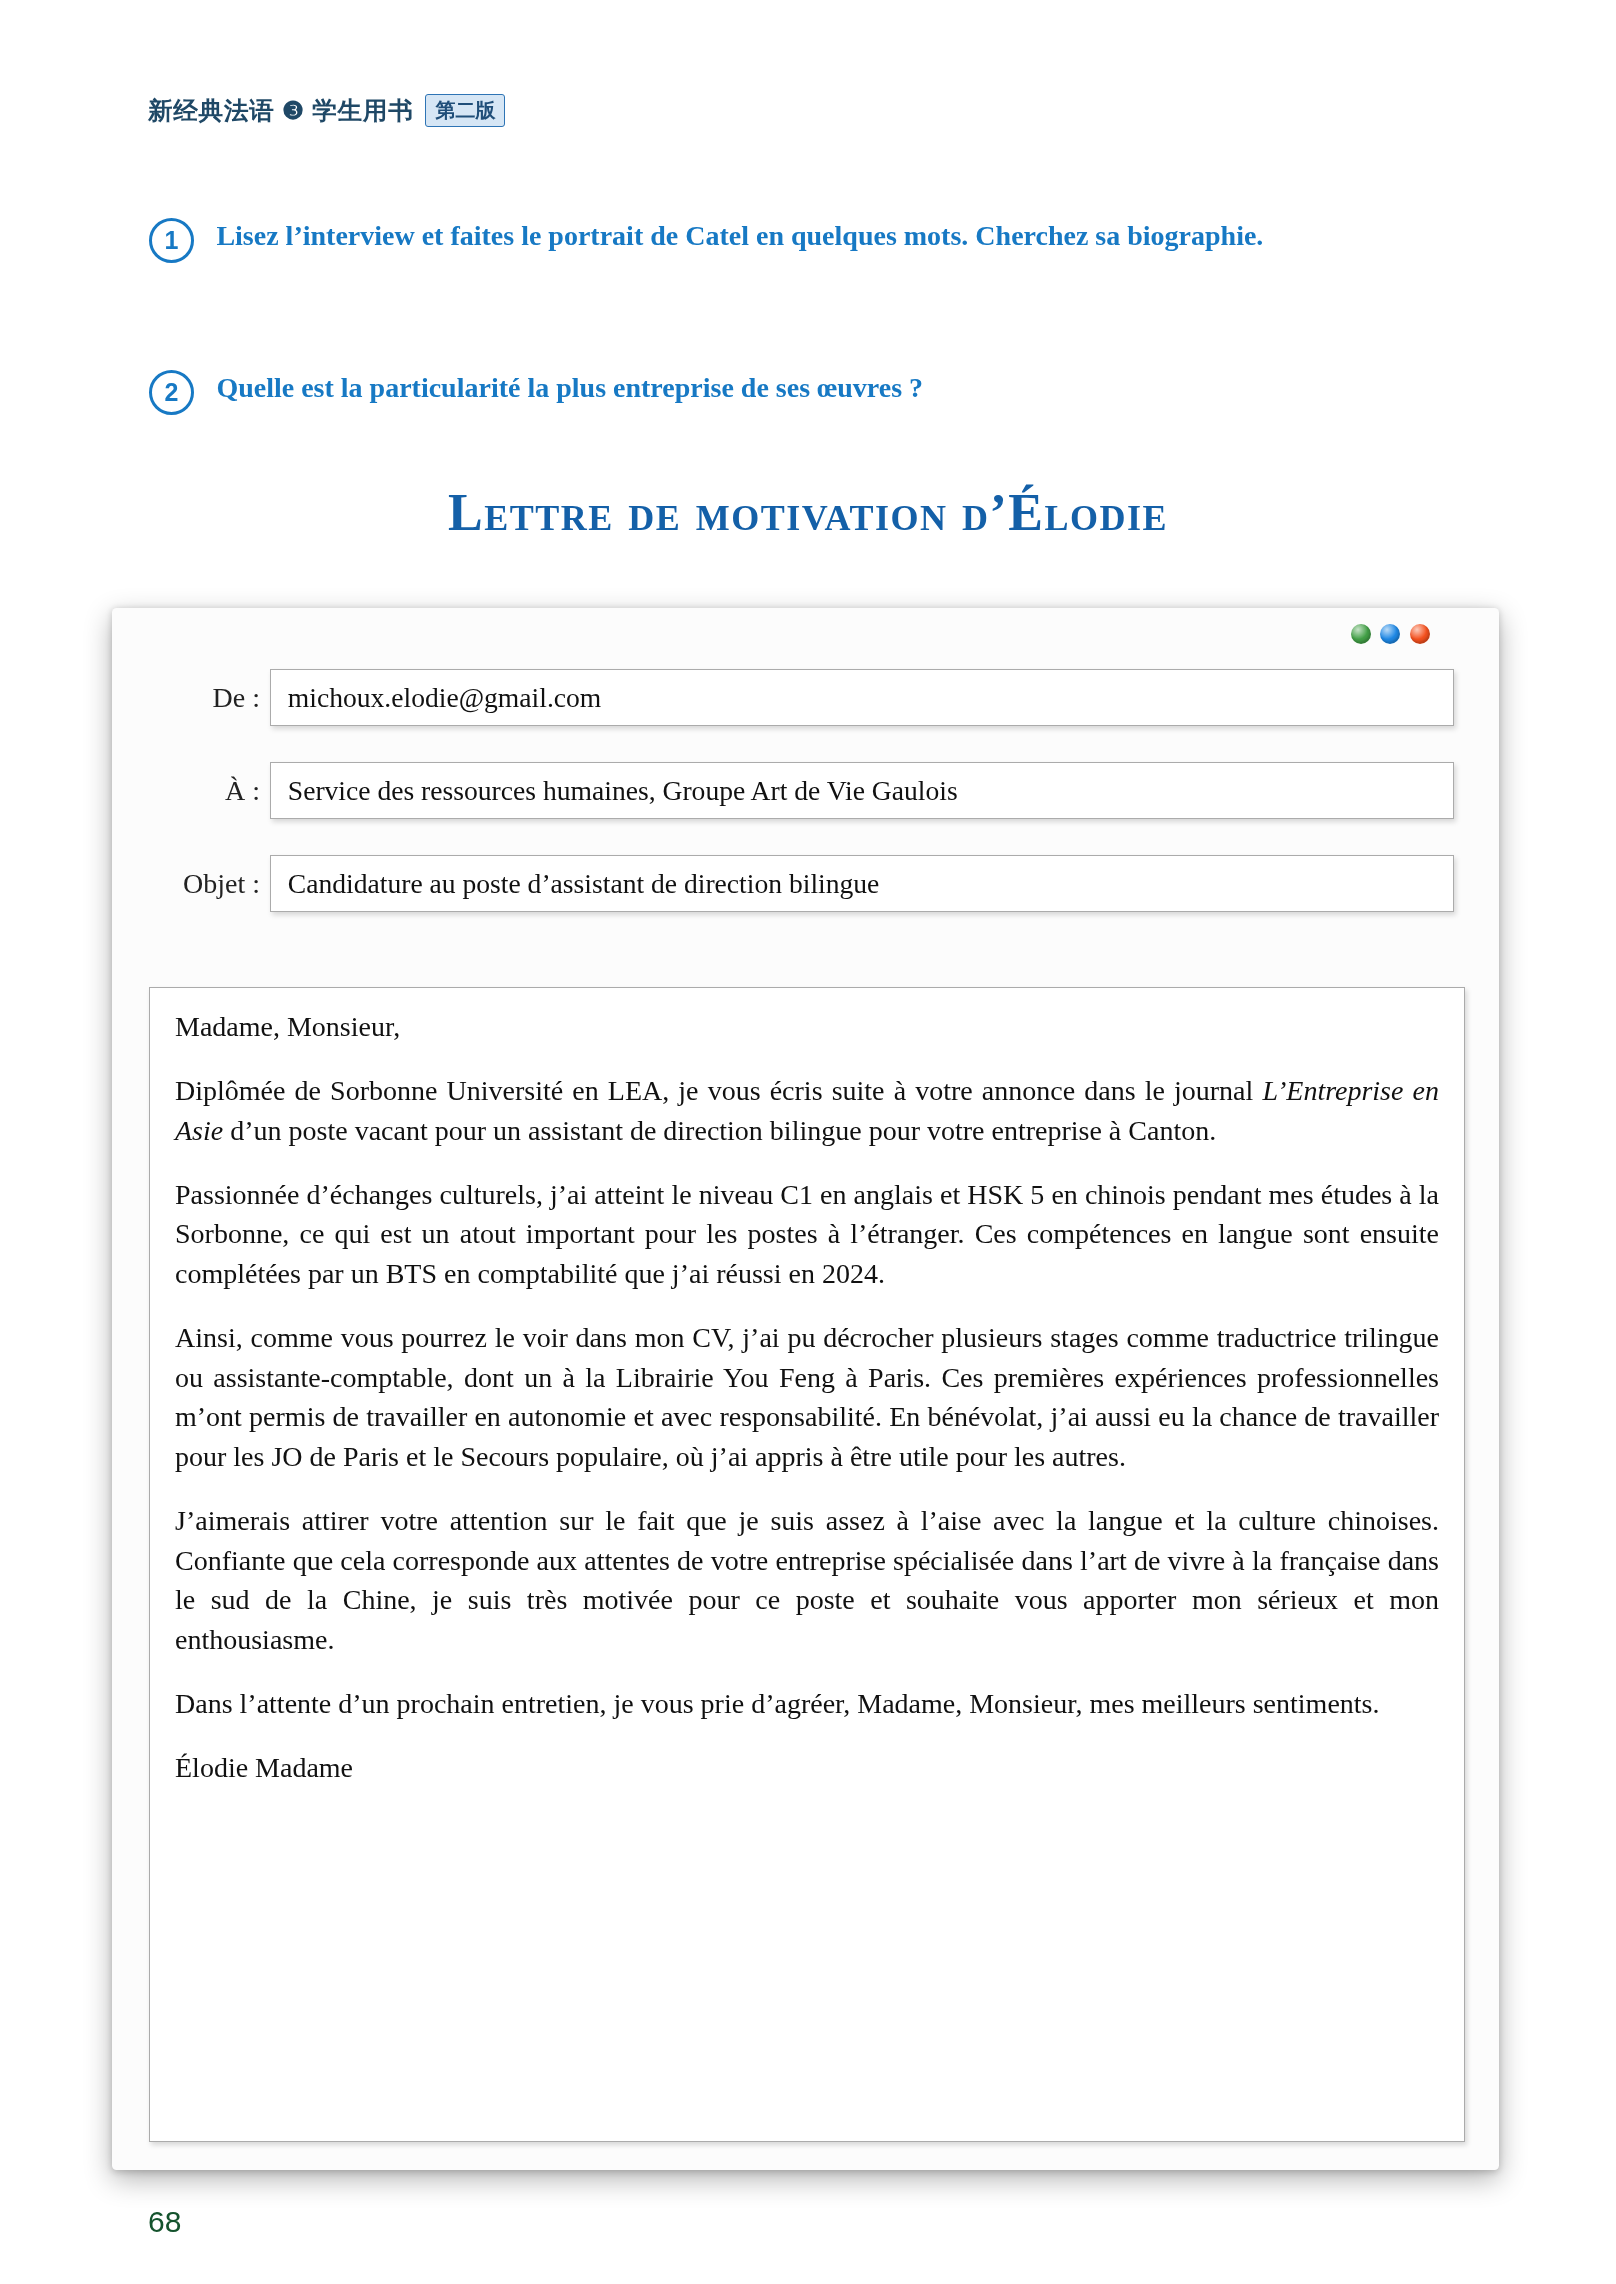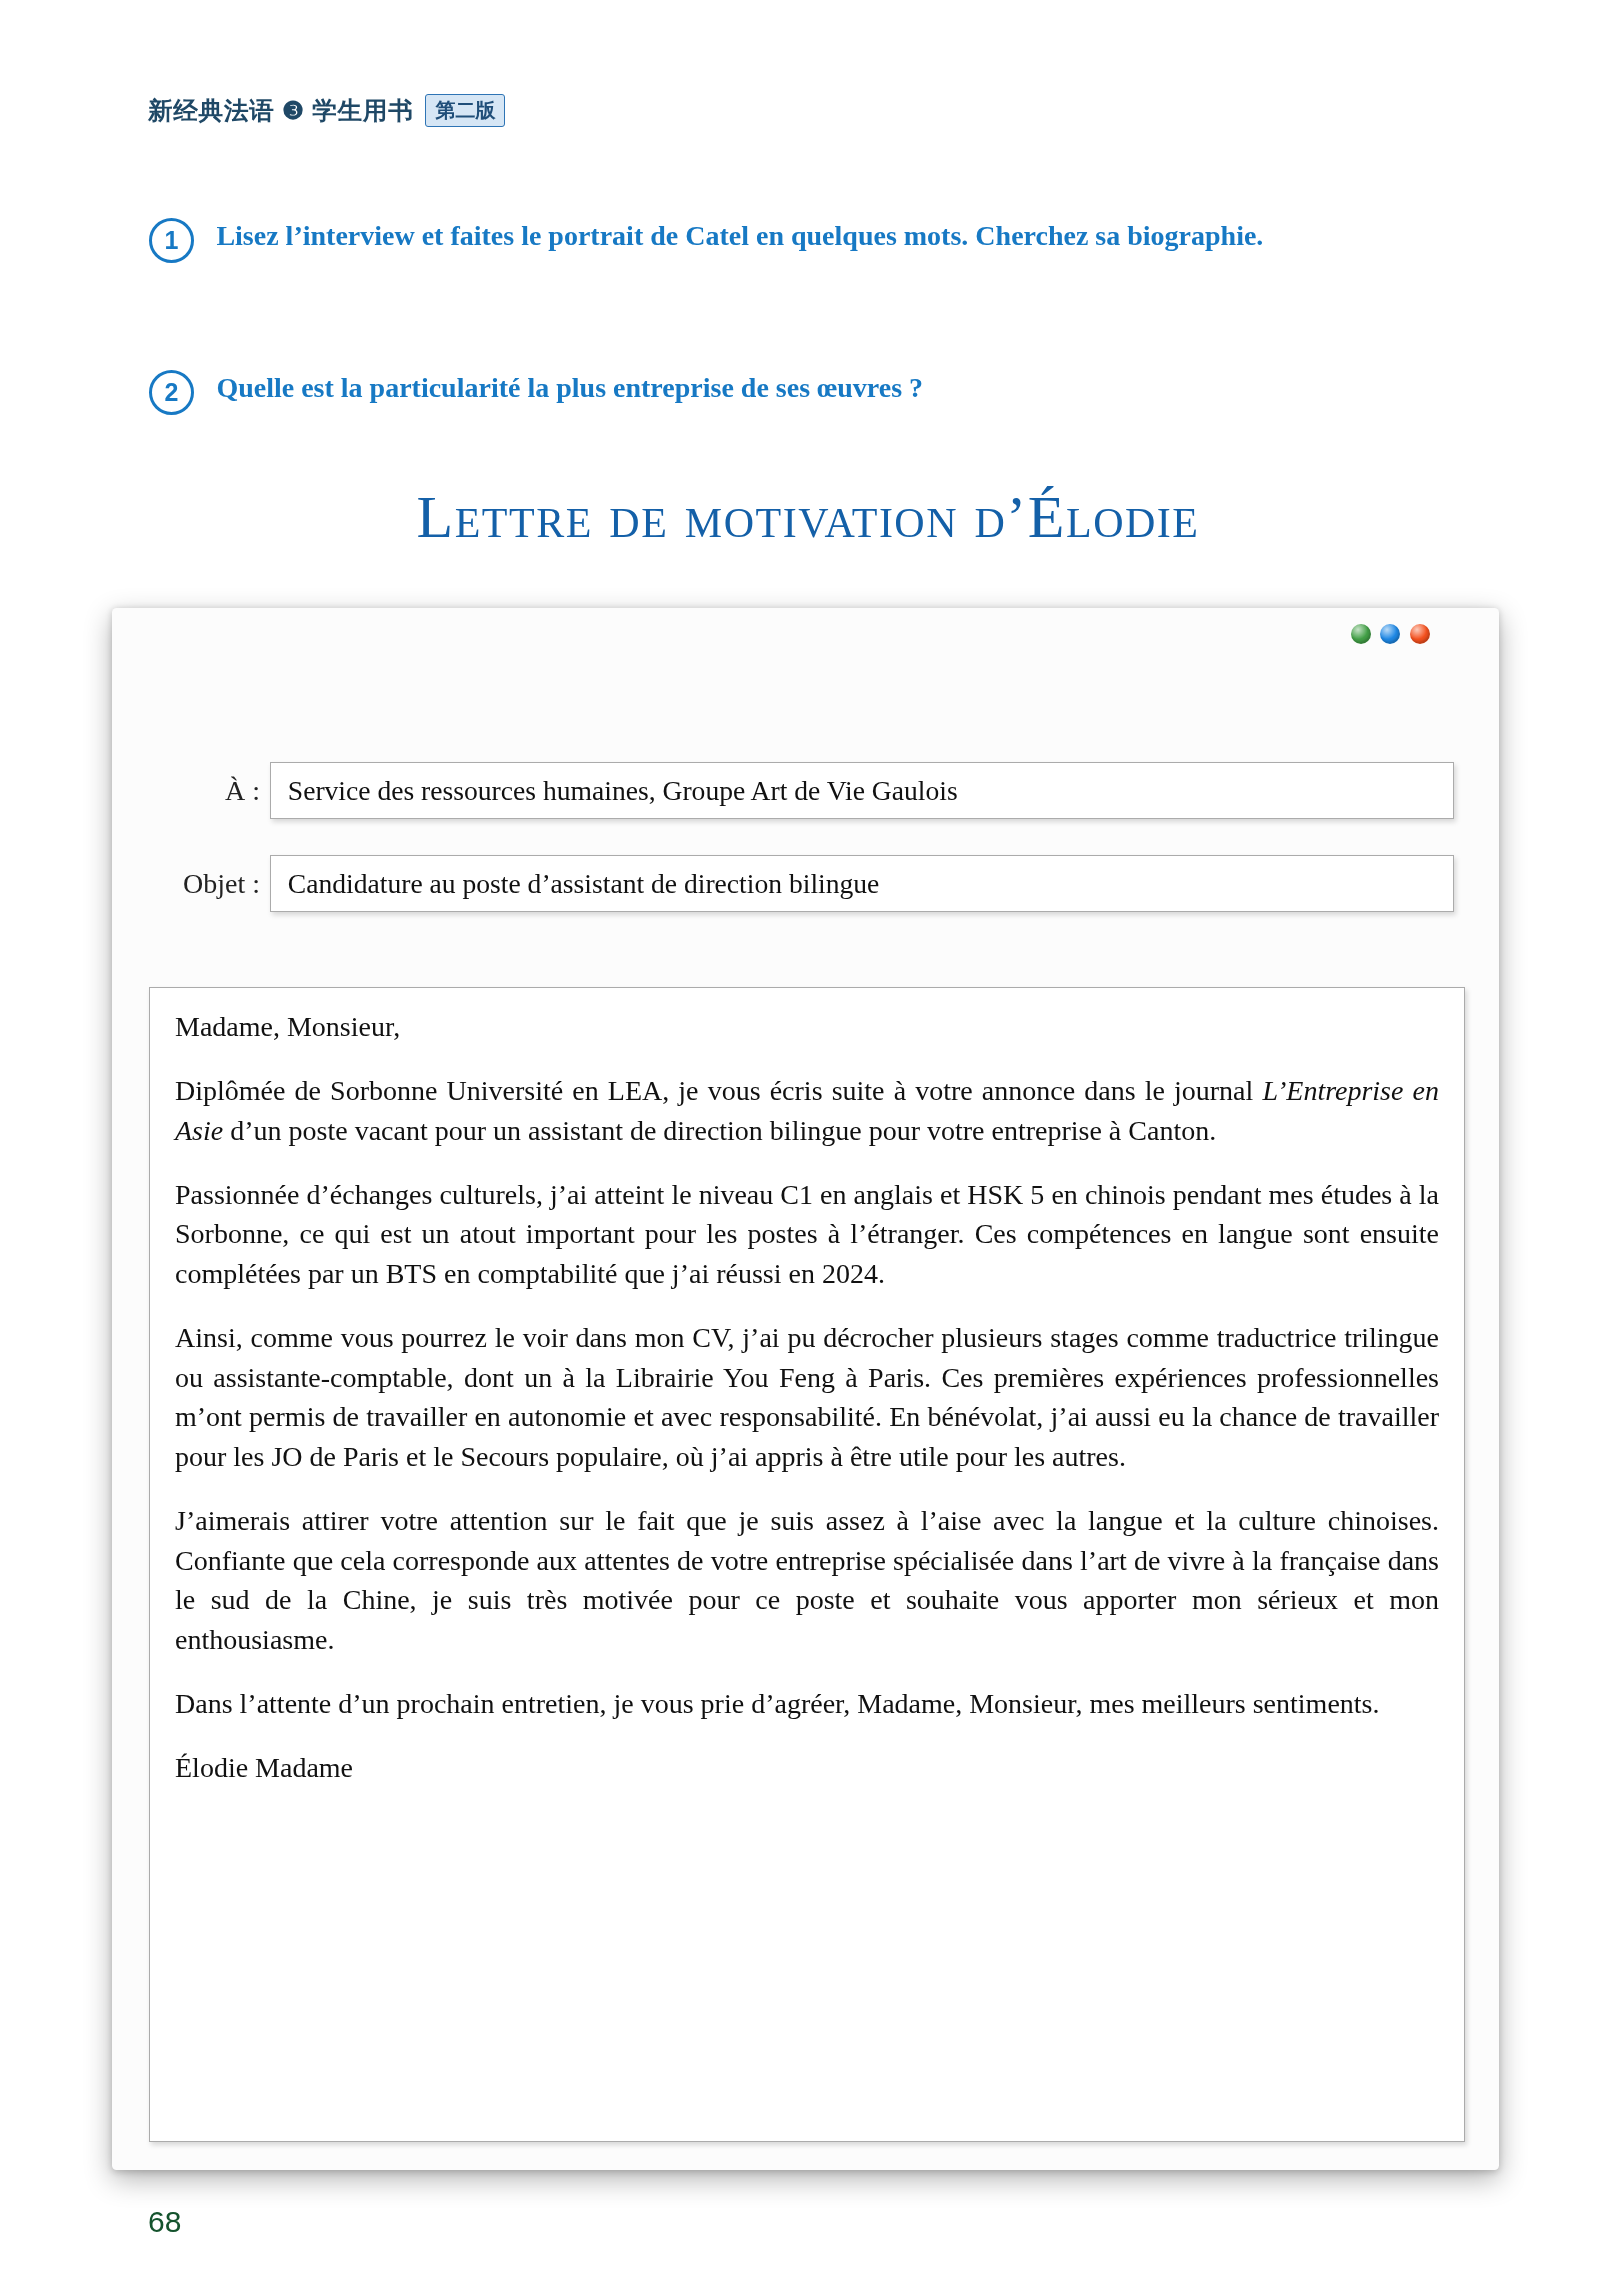--- a/index.html
+++ b/index.html
@@ -38,22 +38,22 @@
     font-family:"Liberation Sans",sans-serif;font-weight:bold;font-size:25px;color:var(--question-blue);
   }
   .q-text{
     font-family:Liberation Serif, serif;font-weight:bold;font-size:28px;
     line-height:1.5;color:var(--question-blue);text-align:justify;flex:1;
   }
 
   
   .section-title{
     position:absolute;top:483px;left:0;width:100%;text-align:center;
-    font-family:"Liberation Serif",serif;font-variant:small-caps;font-weight:normal;
-    font-size:60px;color:var(--title-blue);letter-spacing:1.5px;
+    font-family:"Liberation Serif",serif;font-variant:small-caps;font-weight:bold;
+    font-size:52px;color:var(--title-blue);letter-spacing:1.5px;
   }
 
   
   .email-card{
     position:absolute;left:112px;top:608px;width:1387px;height:1562px;
     background:#fcfcfc;border-radius:4.5px;
     box-shadow:0 9px 28px rgba(0,0,0,0.30),0 1.5px 7.5px rgba(0,0,0,0.18);
   }
   .window-dots{position:absolute;top:16.4px;right:69px;display:flex;gap:9.7px;}
   .dot{width:20px;height:20px;border-radius:50%;display:inline-block;
@@ -111,20 +111,24 @@
 <div class="section-title">Lettre de motivation d’Élodie</div>
 
 <div class="email-card">
 
   <div class="window-dots">
       <span class="dot" style="background: radial-gradient(circle at 35% 28%, rgba(255, 255, 255, 0.7), rgba(255, 255, 255, 0) 50%), rgb(67, 160, 71);"></span>
       <span class="dot" style="background: radial-gradient(circle at 35% 28%, rgba(255, 255, 255, 0.7), rgba(255, 255, 255, 0) 50%), rgb(30, 136, 229);"></span>
       <span class="dot" style="background: radial-gradient(circle at 35% 28%, rgba(255, 255, 255, 0.7), rgba(255, 255, 255, 0) 50%), rgb(244, 81, 30);"></span>
     </div>
 
+  <div class="field-row row-0">
+    <span class="field-label">De :</span>
+    <div class="field-box">michoux.elodie@gmail.com</div>
+  </div>
 
   <div class="field-row row-1">
     <span class="field-label">À :</span>
     <div class="field-box">Service des ressources humaines, Groupe Art de Vie Gaulois</div>
   </div>
 
   <div class="field-row row-2">
     <span class="field-label">Objet :</span>
     <div class="field-box">Candidature au poste d’assistant de direction bilingue</div>
   </div>

